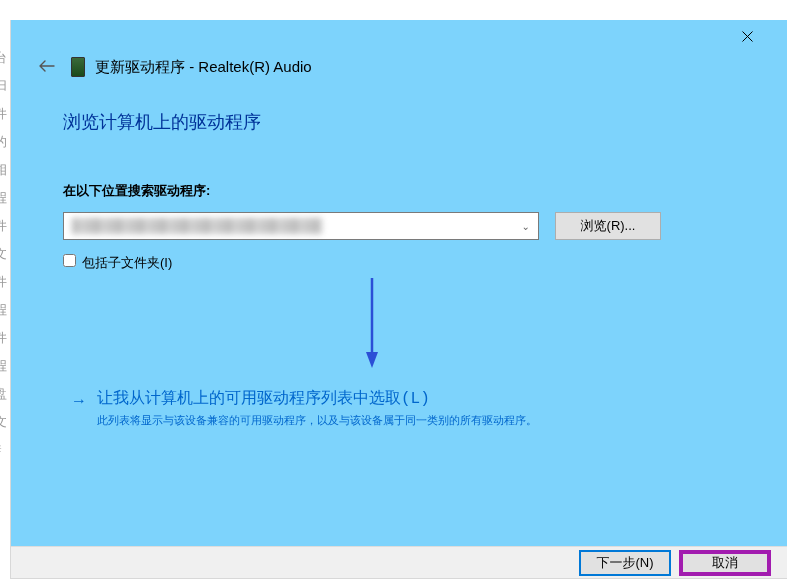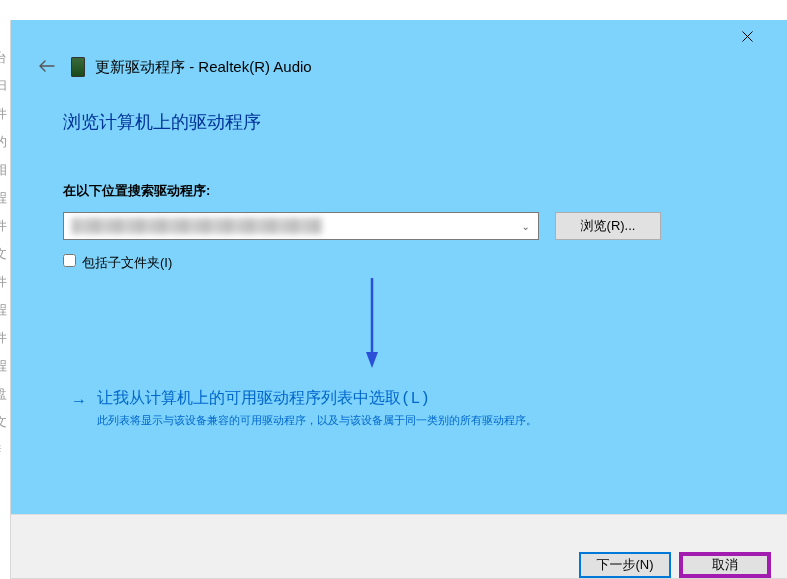--- a/index.html
+++ b/index.html
@@ -108,24 +108,24 @@
       cursor: pointer;
     }
     .option-desc {
       color: #0066cc;
       font-size: 11px;
       line-height: 1.5;
     }
     .footer {
       position: absolute;
       left: 0; right: 0; bottom: 0;
-      height: 64px;
+      height: 32px;
       border-top: 1px solid #ddd;
       background: #f0f0f0;
-      display: flex; align-items: flex-end; justify-content: flex-end;
+      display: flex; align-items: center; justify-content: flex-end;
       gap: 8px; padding-right: 16px;
     }
     .footer button {
       min-width: 92px; height: 26px;
       font-family: inherit; font-size: 13px;
       background: #e1e1e1;
       border: 4px solid #a21caf;
       cursor: pointer;
       color: #000;
     }

